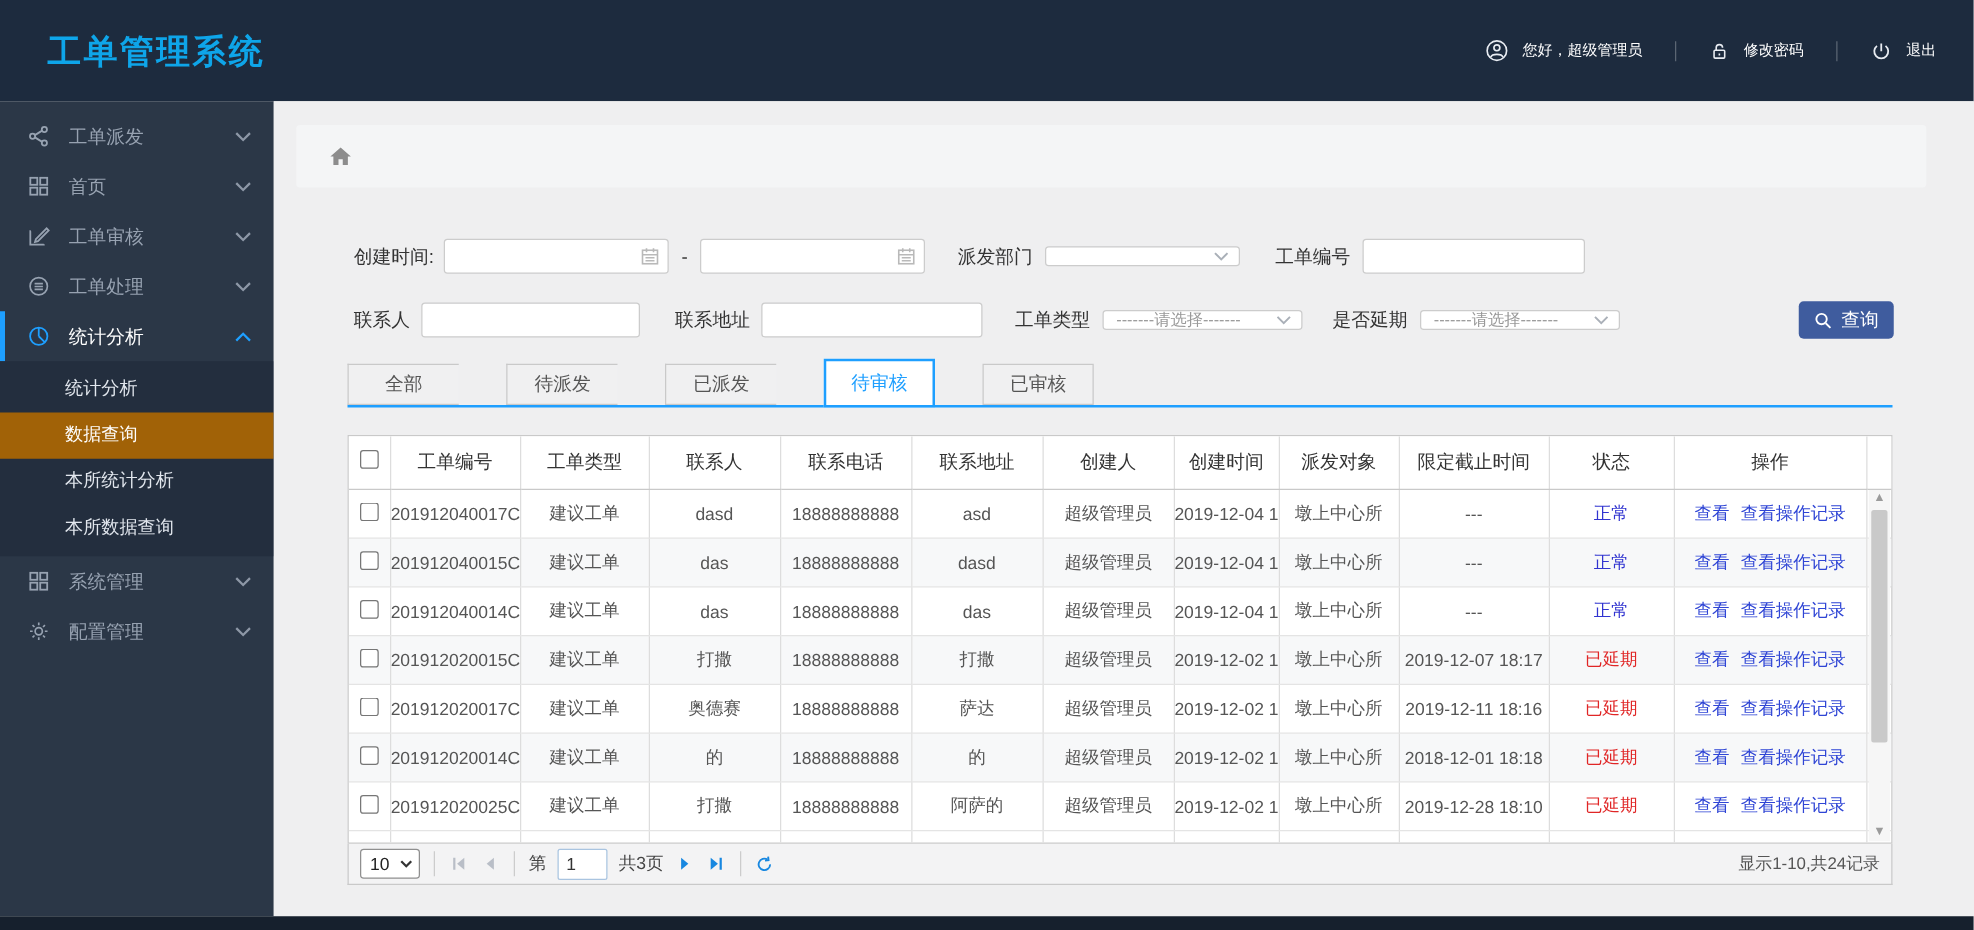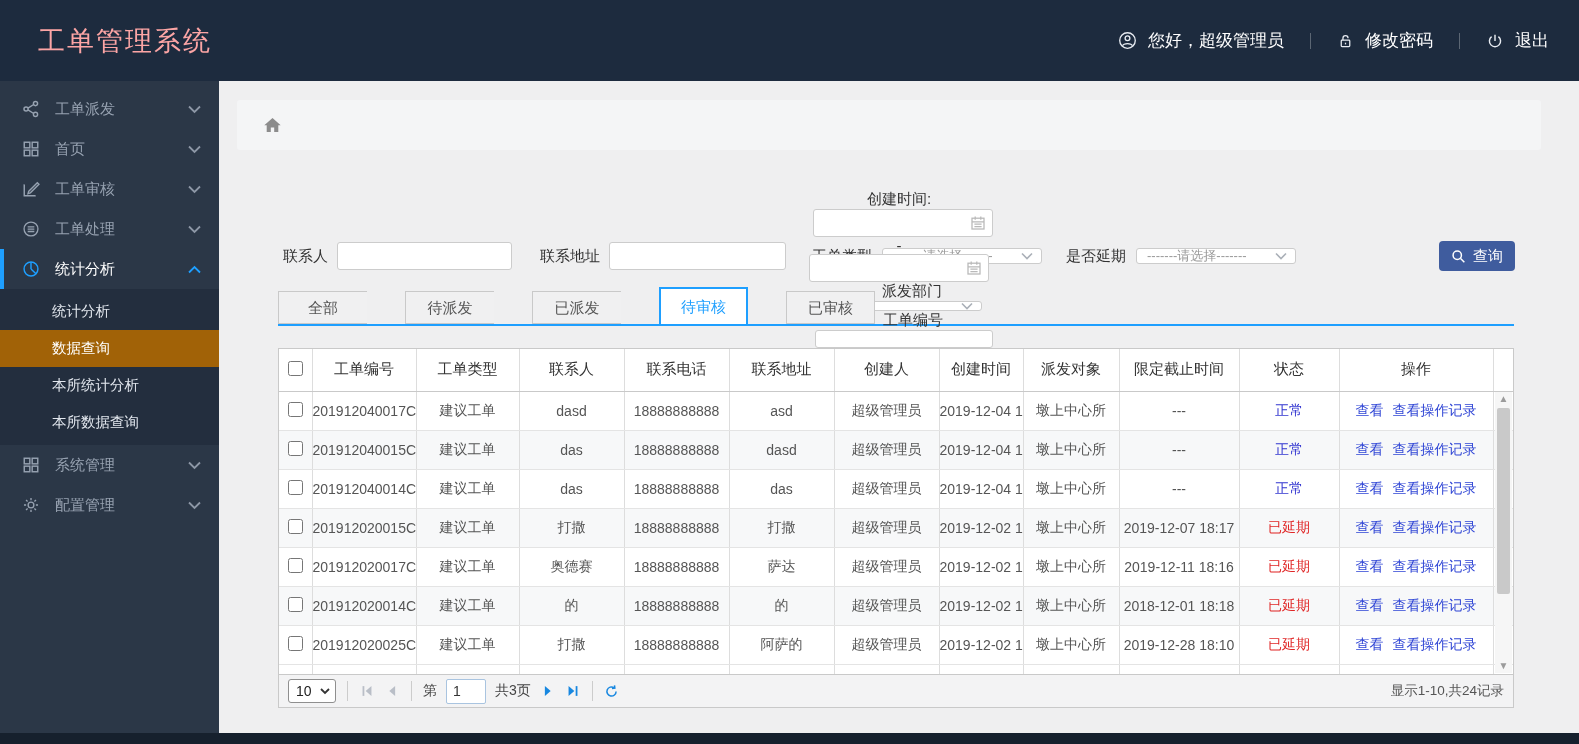--- a/index.html
+++ b/index.html
@@ -3,22 +3,22 @@
 <meta charset="utf-8">
 <style>
   * { margin:0; padding:0; box-sizing:border-box; }
   html,body { width:1579px; height:744px; overflow:hidden; }
   body { font-family:"Liberation Sans", sans-serif; background:#efeff0; position:relative; }
   svg { display:block; }
 
   
   .topbar { position:absolute; top:0; left:0; right:0; height:81px; background:#1d2b3e;
             display:flex; align-items:center; justify-content:space-between; padding:0 30px 0 38px; }
-  .logo { color:#fca5a5; font-size:27px; font-weight:normal; letter-spacing:2px; }
-  .topbar-right { display:flex; align-items:center; color:#fff; font-size:17px; }
+  .logo { color:#0ea5e9; font-size:27px; font-weight:bold; letter-spacing:2px; }
+  .topbar-right { display:flex; align-items:center; color:#fff; font-size:12px; }
   .tr-item { display:flex; align-items:center; gap:11px; cursor:pointer; white-space:nowrap; }
   .tr-item svg { stroke:#e8ecf2; }
   .tr-divider { width:1px; height:16px; background:rgba(255,255,255,.28); margin:0 26px; }
 
   
   .sidebar { position:absolute; top:81px; left:0; width:219px; bottom:11px; background:#2b3747; overflow:hidden; }
   .side-head { height:62px; background:#222e3d; display:flex; align-items:center; justify-content:flex-end;
                padding-right:20px; gap:22px; color:#fff; font-size:17px; font-weight:bold; letter-spacing:1px; }
   .collapse-btn { cursor:pointer; display:flex; }
   .side-menu { padding-top:8px; }
@@ -36,21 +36,21 @@
 
   
   .content { position:absolute; left:219px; top:81px; right:0; bottom:11px; background:#efeff0; overflow:hidden; }
   .breadcrumb { margin:19px 38px 0 18px; height:50px; background:#f4f5f6; border-radius:3px;
                 display:flex; align-items:center; padding-left:25px; }
   .home-ic { color:#8c8c8c; cursor:pointer; }
 
   
   .frow { display:flex; align-items:center; margin-left:64px; margin-right:64px; height:30px;
           font-size:15px; color:#333; }
-  .frow.first { margin-top:40px;flex-direction:column; }
+  .frow.first { margin-top:40px; }
   .frow.second { margin-top:21px; }
   .fl { white-space:nowrap; }
   .inp { height:28px; background:#fff; border:1px solid #ccc; border-radius:3px; font-size:14px;
          color:#333; padding:0 8px; font-family:"Liberation Sans", sans-serif; outline:none; }
   .date-wrap { position:relative; margin-left:8px; }
   .date-wrap .inp { width:180px; padding-right:30px; }
   .date-wrap .cal { position:absolute; right:7px; top:6px; color:#b9b9b9; cursor:pointer; }
   .range-sep { margin:0 10px; color:#333; }
   .sel { height:16px; background:#fff; border:1px solid #ccc; border-radius:3px; display:flex;
          align-items:center; justify-content:space-between; padding:0 8px 0 10px; cursor:pointer; }

